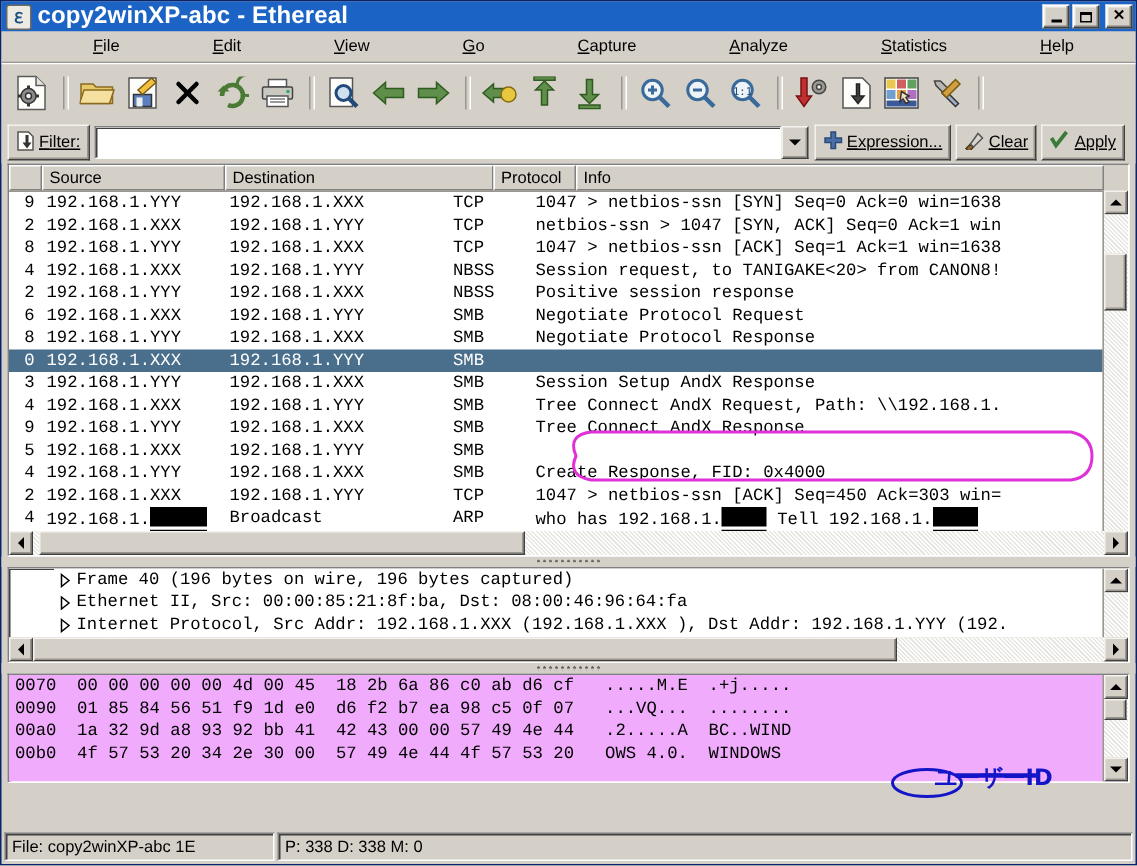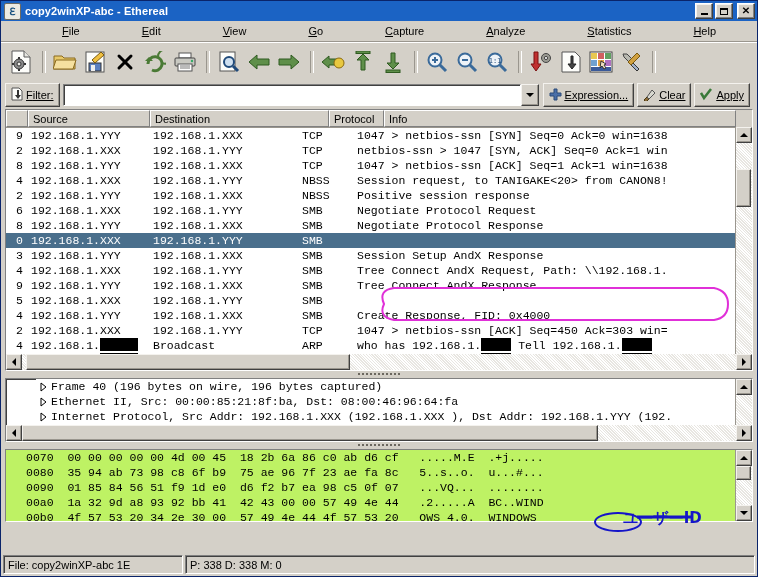--- a/index.html
+++ b/index.html
@@ -29,21 +29,21 @@
     width:15px;height:15px;margin-right:4px;
     background:#eceae3;
     border:1px solid #6d6a62;
     border-radius:2px;
     display:flex;align-items:center;justify-content:center;
     font-size:10px;color:#18507f;font-weight:bold;
     font-family:"Liberation Serif",serif;
     flex:0 0 auto;
   }
   .titlebar .ttext{
-    color:#ffffff;font-size:11px;font-weight:bold;
+    color:#ffffff;font-size:16px;font-weight:bold;
     flex:1 1 auto;white-space:nowrap;overflow:hidden;
     letter-spacing:0.1px;
   }
   .winbtns{display:flex;gap:2px;align-items:center;}
   .winbtn{
     width:16px;height:14px;
     background:#d4d0c8;
     border:1px solid #ffffff;
     border-right-color:#404040;border-bottom-color:#404040;
     box-shadow:inset -1px -1px 0 #808080, inset 1px 1px 0 #f4f2ee;
@@ -250,24 +250,24 @@
   }
   .drow{height:15px;line-height:15px;white-space:nowrap;padding-left:4px;display:flex;align-items:center;}
   .triout{
     width:6px;height:9px;margin-right:5px;flex:0 0 auto;position:relative;
   }
   .triout svg{position:absolute;top:0;left:0;}
 
   
   .hexpane{margin:0 4px;height:73px;display:flex;flex-direction:row;}
   .hexrows{
-    flex:1 1 auto;position:relative;overflow:hidden;background:#bef264;
+    flex:1 1 auto;position:relative;overflow:hidden;background:#f0abfc;
     font-family:"Liberation Mono","DejaVu Sans Mono",monospace;
     font-size:11.5px;
-    padding-left:20px;
+    padding-left:4px;
   }
   .hrow{height:15px;line-height:15px;white-space:pre;}
 
   
   .annot{position:absolute;pointer-events:none;}
   .jtext{
     position:absolute;
     color:#1515c8;
     font-family:"DejaVu Sans","Liberation Sans",sans-serif;
     font-size:15px;font-weight:bold;
@@ -755,21 +755,20 @@
     </div>
   </div>
 
   <div class="splitter">
       <div class="grip"></div>
     </div>
 
   <div class="pane hexpane">
     <div class="hexrows" id="hex-rows">
         <div class="hrow">0070  00 00 00 00 00 4d 00 45  18 2b 6a 86 c0 ab d6 cf   .....M.E  .+j.....</div>
-        <div class="hrow">0080  35 94 ab 73 98 c8 6f b9  75 ae 96 7f 23 ae fa 8c   5..s..o.  u...#...</div>
         <div class="hrow">0090  01 85 84 56 51 f9 1d e0  d6 f2 b7 ea 98 c5 0f 07   ...VQ...  ........</div>
         <div class="hrow">00a0  1a 32 9d a8 93 92 bb 41  42 43 00 00 57 49 4e 44   .2.....A  BC..WIND</div>
         <div class="hrow">00b0  4f 57 53 20 34 2e 30 00  57 49 4e 44 4f 57 53 20   OWS 4.0.  WINDOWS</div>
       </div>
     <div class="vsb">
       <div class="sbtn top">
           <i class="arrow-up"></i>
         </div>
       <div class="strack">
         <div class="sthumb" style="top:0px;height:14px;"></div>

